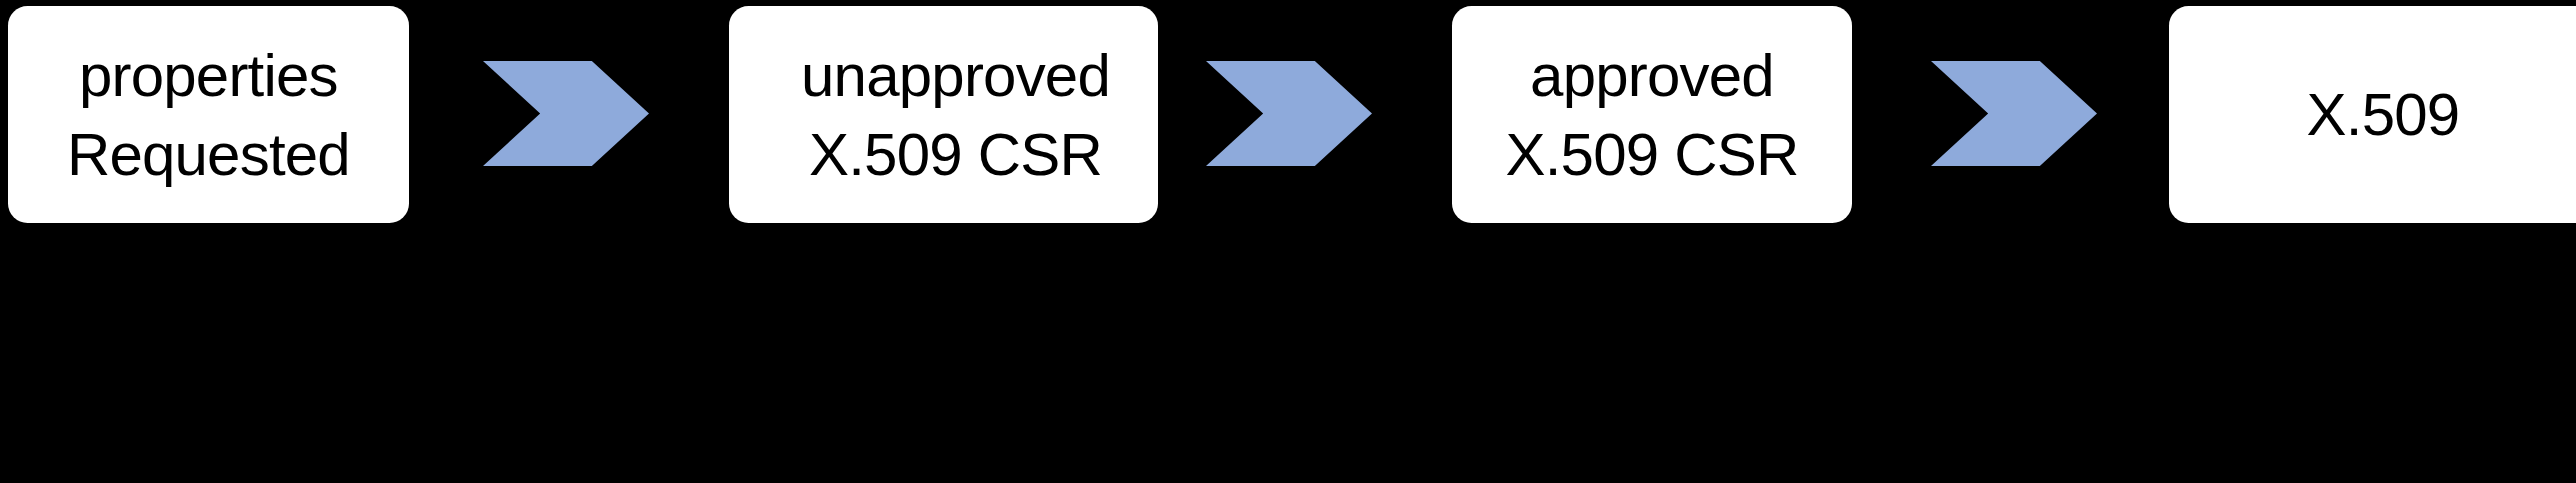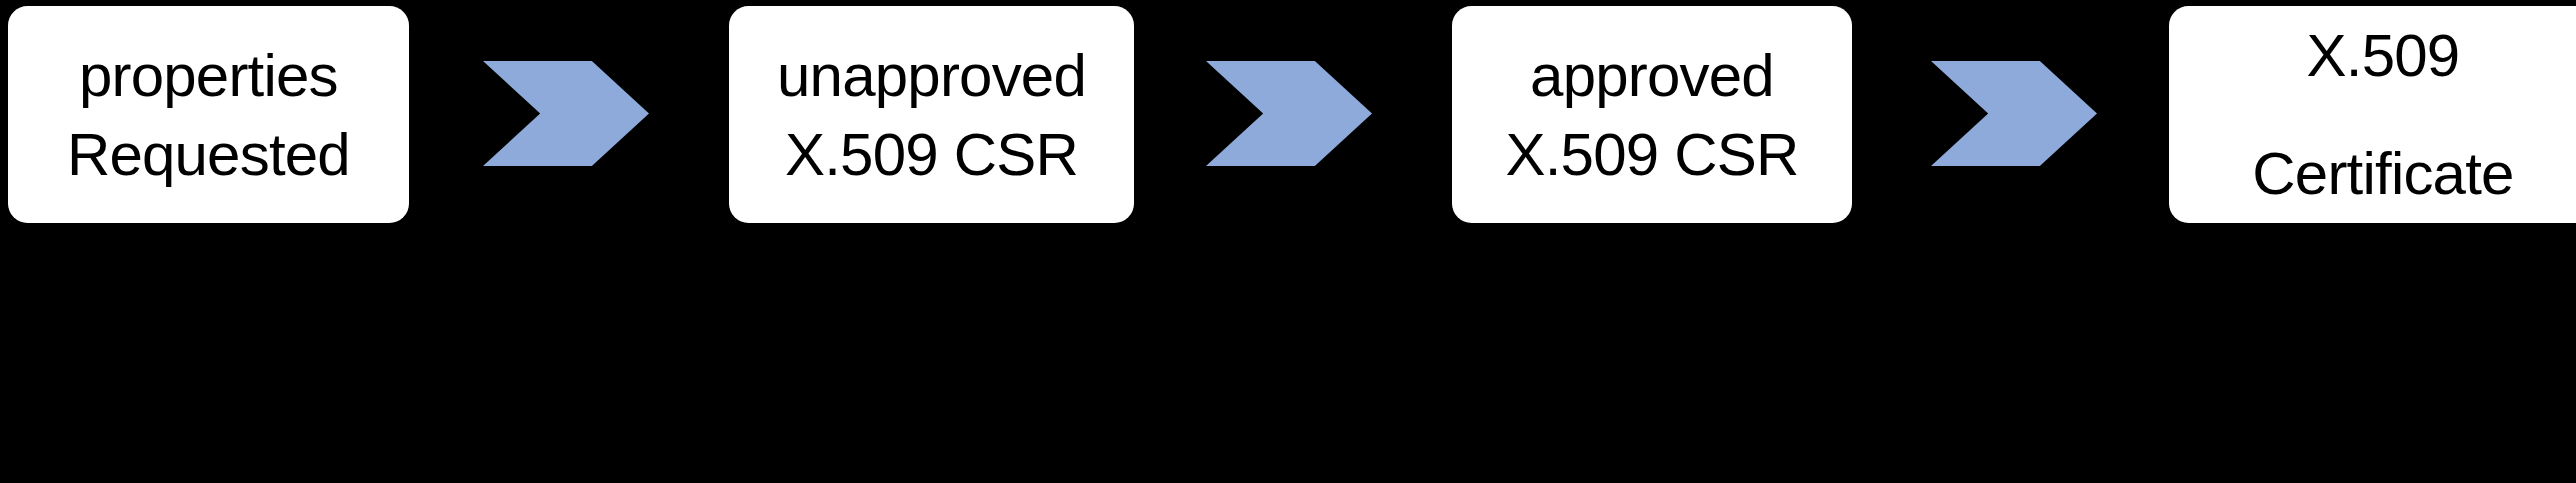--- a/index.html
+++ b/index.html
@@ -48,21 +48,21 @@
   .flow-arrow svg {
     display: block;
     width: 100%;
     height: 100%;
   }
   .flow-arrow polygon {
     fill: var(--color-arrow, #8EAADB);
   }
   
   .b1 { left: 7.9px;   width: 401px; }
-  .b2 { left: 729px;  width: 405px; }
+  .b2 { left: 729px;  width: 405px; padding-left: 24px; }
   .b3 { left: 1452px; width: 400px; }
   .b4 { left: 2169px; width: 428px; gap: 39px; }
   .a1 { left: 483px;  }
   .a2 { left: 1206px; }
   .a3 { left: 1931px; }
 </style>
 </head>
 <body>
 
 <div class="canvas">
@@ -95,17 +95,16 @@
   </div>
 
   <div class="flow-arrow a3">
     <svg viewBox="0 0 212 134" preserveAspectRatio="none" aria-hidden="true">
       <polygon points="0,0 139,0 212,67 139,134 0,134 73,67"></polygon>
     </svg>
   </div>
 
   <div class="flow-box b4">
     <span class="line">X.509</span>
-    <span class="line">Certificate</span>
   </div>
 
 </div>
 
 
 </body></html>

